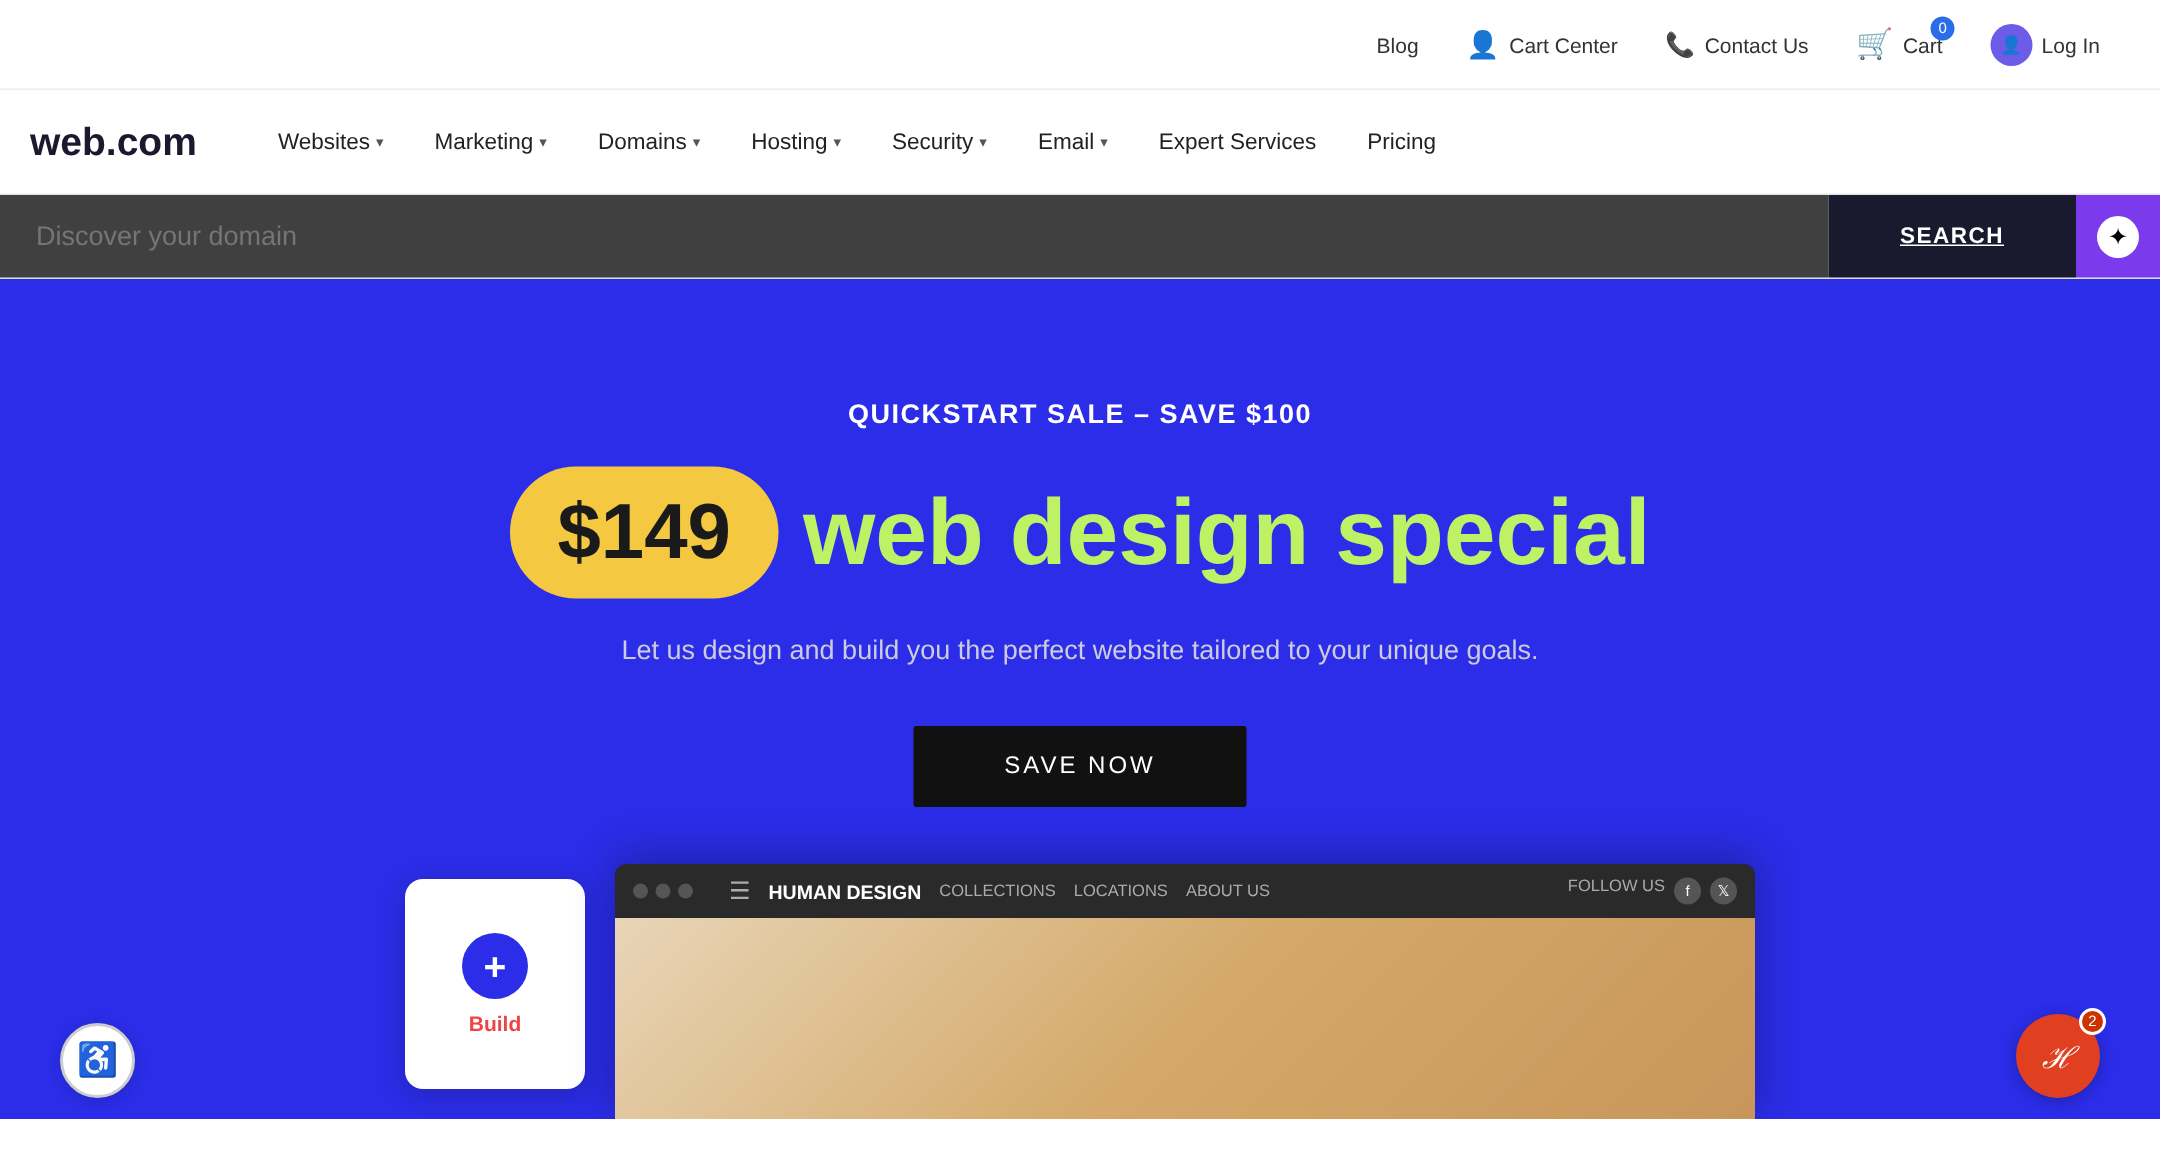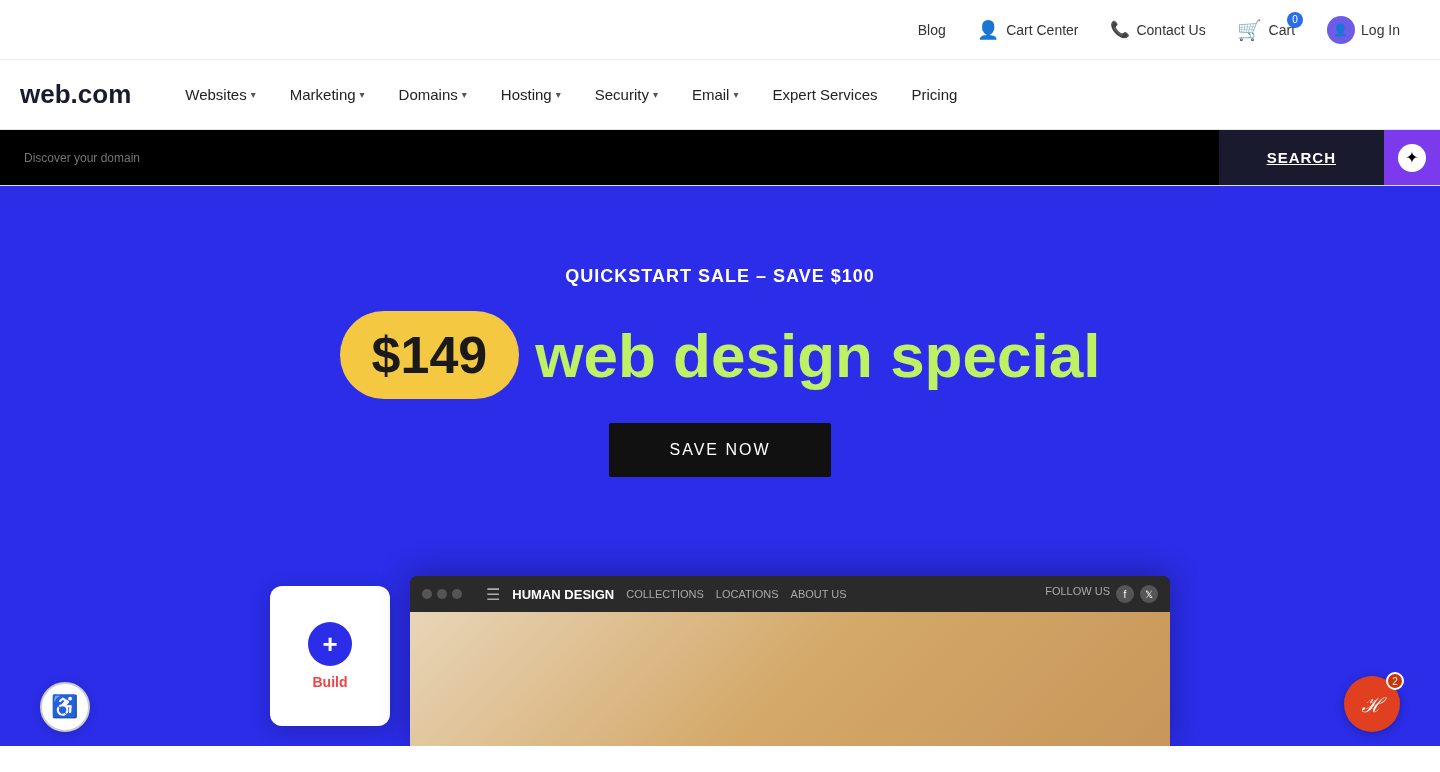--- a/index.html
+++ b/index.html
@@ -103,23 +103,23 @@
       display: flex;
       width: 100%;
       height: 56px;
       border-bottom: 1px solid #ddd;
     }
     .search-input {
       flex: 1;
       border: none;
       outline: none;
       padding: 0 24px;
-      font-size: 12px;
+      font-size: 18px;
       color: #999;
-      background: #000000;
+      background: #404040;
     }
     .search-button {
       background: #1a1a2e;
       color: #fff;
       border: none;
       padding: 0 48px;
       font-size: 15px;
       font-weight: bold;
       letter-spacing: 1px;
       cursor: pointer;
@@ -413,20 +413,21 @@
     <div class="ai-icon">✦</div>
   </div>
 </div>
 
 <section class="hero">
   <div class="hero-sale-tag">QUICKSTART SALE – SAVE $100</div>
   <div class="hero-headline">
     <div class="price-badge">$149</div>
     <div class="headline-text">web design special</div>
   </div>
+  <div class="hero-subtext">Let us design and build you the perfect website tailored to your unique goals.</div>
   <button class="save-now-btn">
     <span>SAVE NOW</span>
   </button>
 
   <div class="mockup-area">
     <div class="build-card">
       <div class="plus-circle">+</div>
       <div class="build-label">Build</div>
     </div>
     <div class="browser-mockup">

